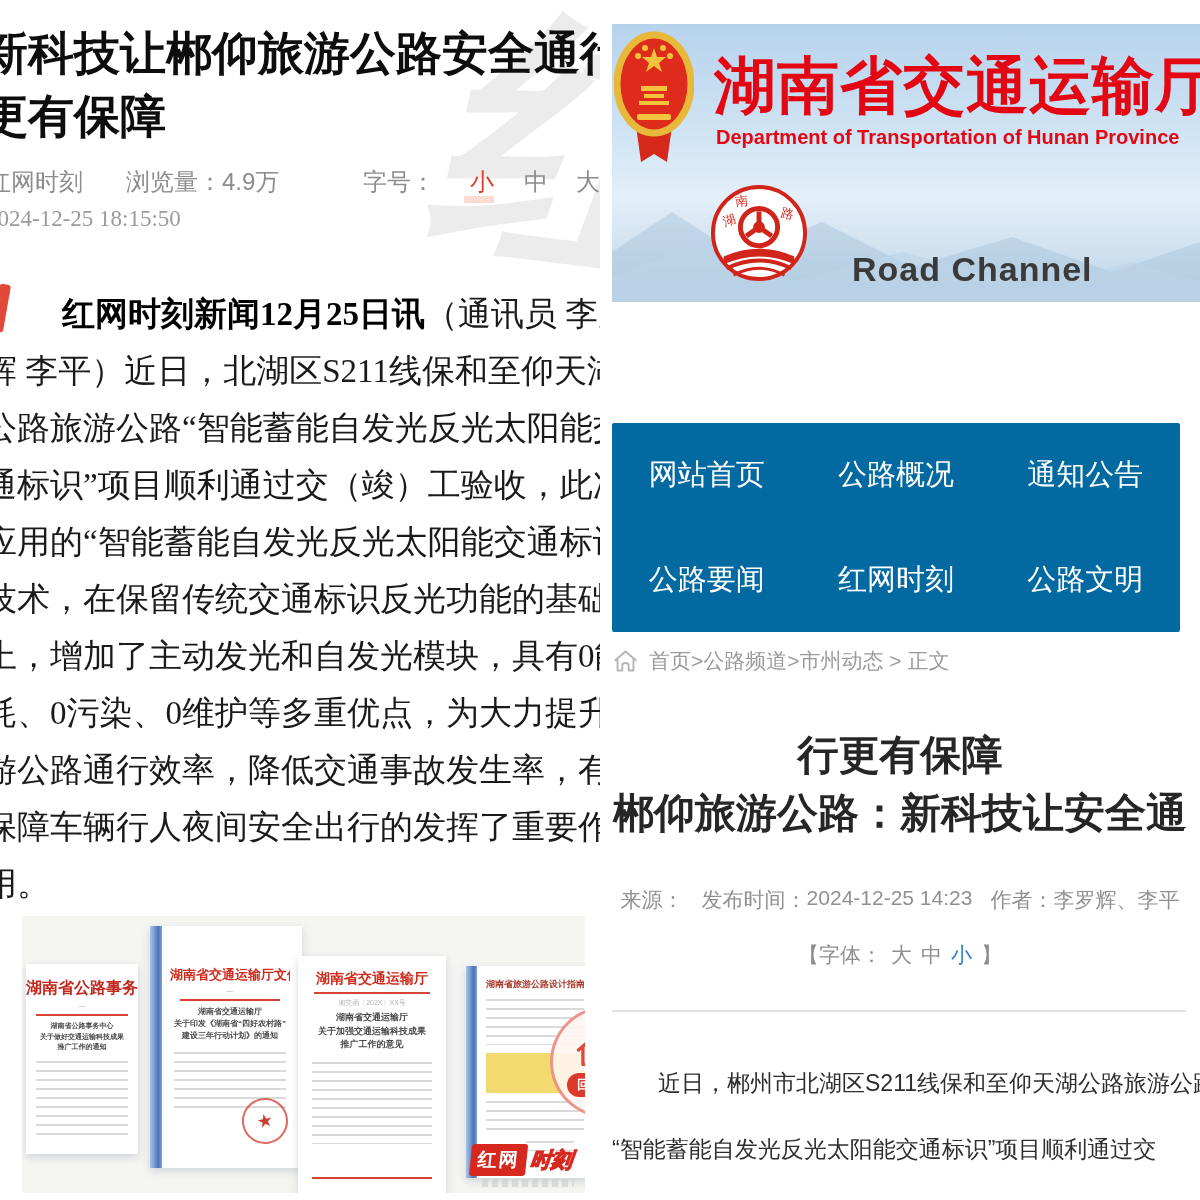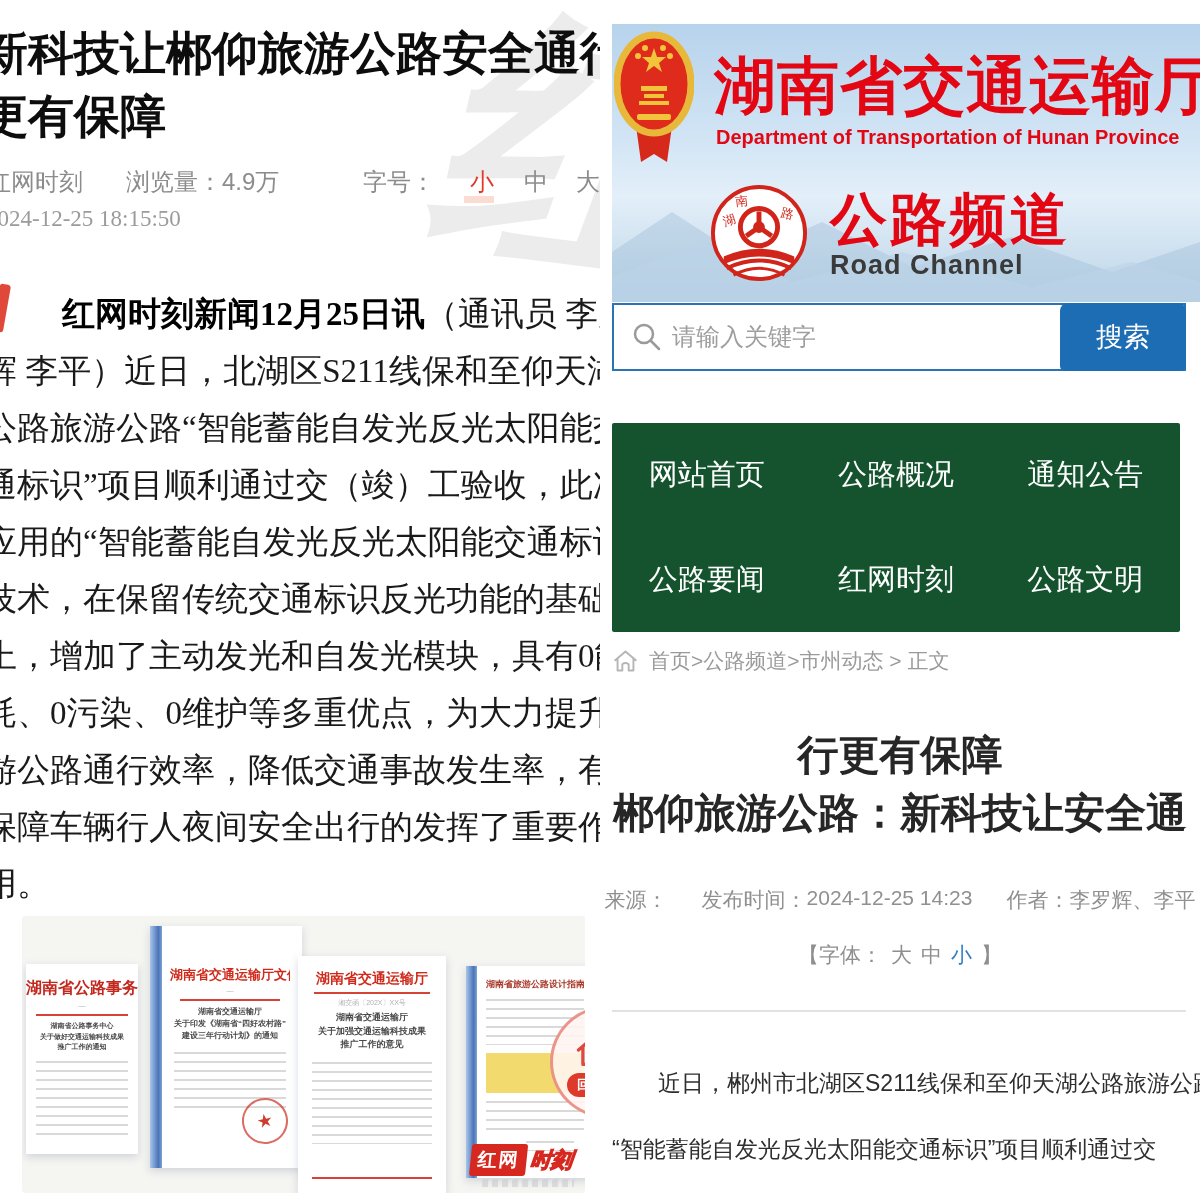--- a/index.html
+++ b/index.html
@@ -52,36 +52,36 @@
 
   
   .right-pane { position:absolute; left:600px; top:0; width:600px; height:1200px; background:#fff; overflow:hidden; }
   .banner { position:absolute; left:12px; top:24px; width:588px; height:278px; overflow:hidden;
     background:linear-gradient(180deg,#b7d3ec 0%,#cfe3f4 38%,#e3eff9 62%,#c9dded 88%,#bdd5ea 100%); }
   .mtns { position:absolute; left:0; bottom:0; width:100%; height:120px; }
   .site-name { position:absolute; left:102px; top:20px; font-size:62px; font-weight:700; color:#e30613; white-space:nowrap; letter-spacing:1px; }
   .site-en { position:absolute; left:104px; top:102px; font-size:20px; font-weight:700; color:#e30613; white-space:nowrap; }
   .ch-logo { position:absolute; left:98px; top:160px; width:98px; height:98px; }
   .channel-name { position:absolute; left:218px; top:158px; font-size:57px; font-weight:700; color:#e30613; letter-spacing:3px; white-space:nowrap; }
-  .channel-en { position:absolute; left:218px; top:226px; font-size:27px; font-weight:600; color:#3a3a3a; letter-spacing:1px; white-space:nowrap; }
+  .channel-en { position:absolute; left:240px; top:226px; font-size:34px; font-weight:600; color:#3a3a3a; letter-spacing:1px; white-space:nowrap; }
 
   .searchbar { position:absolute; left:12px; top:303px; width:574px; height:68px; border:2px solid #2a74b5; background:#fff; display:flex; align-items:center; }
   .s-icon { margin-left:18px; flex:0 0 auto; }
   .s-input { flex:1; border:none; outline:none; font-size:24px; color:#333; padding:0 10px; height:100%; background:transparent; font-family:inherit; }
   .s-input::placeholder { color:#9e9e9e; }
   .s-btn { flex:0 0 126px; height:calc(100% + 4px); margin:-2px -2px -2px 0; background:#1d6db5; color:#fff; font-size:27px; border:none; border-radius:8px 8px 5px 5px; font-family:inherit; cursor:pointer; }
 
-  .nav { position:absolute; left:12px; top:423px; width:568px; height:209px; background:#14532d; border-radius:2px; display:grid; grid-template-columns:1fr 1fr 1fr; grid-template-rows:1fr 1fr; align-items:center; justify-items:center; }
+  .nav { position:absolute; left:12px; top:423px; width:568px; height:209px; background:#0369a1; border-radius:2px; display:grid; grid-template-columns:1fr 1fr 1fr; grid-template-rows:1fr 1fr; align-items:center; justify-items:center; }
   .nav-item { color:#fff; font-size:29px; white-space:nowrap; cursor:pointer; }
 
   .breadcrumb { position:absolute; left:12px; top:634px; height:38px; display:flex; align-items:center; gap:10px;margin-top:8px; }
   .bc-text { font-size:21px; color:#9a9a9a; white-space:nowrap; }
 
   .r-title { position:absolute; left:12px; top:726px; width:576px; text-align:center; font-size:41px; font-weight:700; color:#262626; line-height:58px; }
-  .r-meta { position:absolute; left:12px; top:886px; width:576px; display:flex; justify-content:center; gap:34px; font-size:21px; color:#909090; white-space:nowrap; }
+  .r-meta { position:absolute; left:12px; top:886px; width:576px; display:flex; justify-content:center; gap:18px; font-size:21px; color:#909090; white-space:nowrap; }
   .r-meta .grp { display:flex; }
   .r-fontrow { position:absolute; left:12px; top:941px; width:576px; display:flex; justify-content:center; gap:9px; font-size:21px; color:#8f8f8f; }
   .r-fontrow .blue { color:#2f7cc0; cursor:pointer; }
   .r-fontrow .fs { cursor:pointer; }
   .r-divider { position:absolute; left:12px; top:1010px; width:574px; height:2px; background:#e2e2e2; }
   .r-body { position:absolute; left:12px; top:1050px; width:650px; font-size:23px; line-height:66px; color:#2e2e2e; }
   .r-body .rline { white-space:nowrap; height:66px; }
   .r-body .rline.ind { padding-left:46px; }
   .r-body .rline.faint { color:#9f9f9f; }
 </style>
@@ -216,32 +216,23 @@
         <line x1="50" y1="44" x2="50" y2="28" stroke="#d1251b" stroke-width="5"></line>
         <line x1="50" y1="44" x2="37" y2="53" stroke="#d1251b" stroke-width="5"></line>
         <line x1="50" y1="44" x2="63" y2="53" stroke="#d1251b" stroke-width="5"></line>
         <path d="M14,74 Q50,58 86,74 L86,82 Q50,66 14,82 Z" fill="#d1251b"></path>
         <path d="M17,86 Q50,70 83,86" fill="none" stroke="#d1251b" stroke-width="4"></path>
         <path d="M24,93 Q50,79 76,93" fill="none" stroke="#d1251b" stroke-width="3"></path>
         <text x="14" y="42" font-size="13" fill="#d1251b" transform="rotate(-18 18 40)">湖</text>
         <text x="26" y="22" font-size="13" fill="#d1251b" transform="rotate(-6 30 20)">南</text>
         <text x="72" y="34" font-size="13" fill="#d1251b" transform="rotate(14 76 32)">路</text>
       </svg>
-      <div class="channel-name">公路频道</div>
       <div class="channel-en">Road Channel</div>
     </div>
 
-    <div class="searchbar">
-      <svg class="s-icon" width="30" height="30" viewBox="0 0 30 30">
-        <circle cx="12" cy="12" r="9" fill="none" stroke="#9a9a9a" stroke-width="2.5"></circle>
-        <line x1="19" y1="19" x2="27" y2="27" stroke="#9a9a9a" stroke-width="2.5" stroke-linecap="round"></line>
-      </svg>
-      <input class="s-input" type="text" placeholder="请输入关键字" style="">
-      <button class="s-btn">搜索</button>
-    </div>
 
     <div class="nav">
 
         <div class="nav-item">网站首页</div>
 
         <div class="nav-item">公路概况</div>
 
         <div class="nav-item">通知公告</div>
 
         <div class="nav-item">公路要闻</div>

